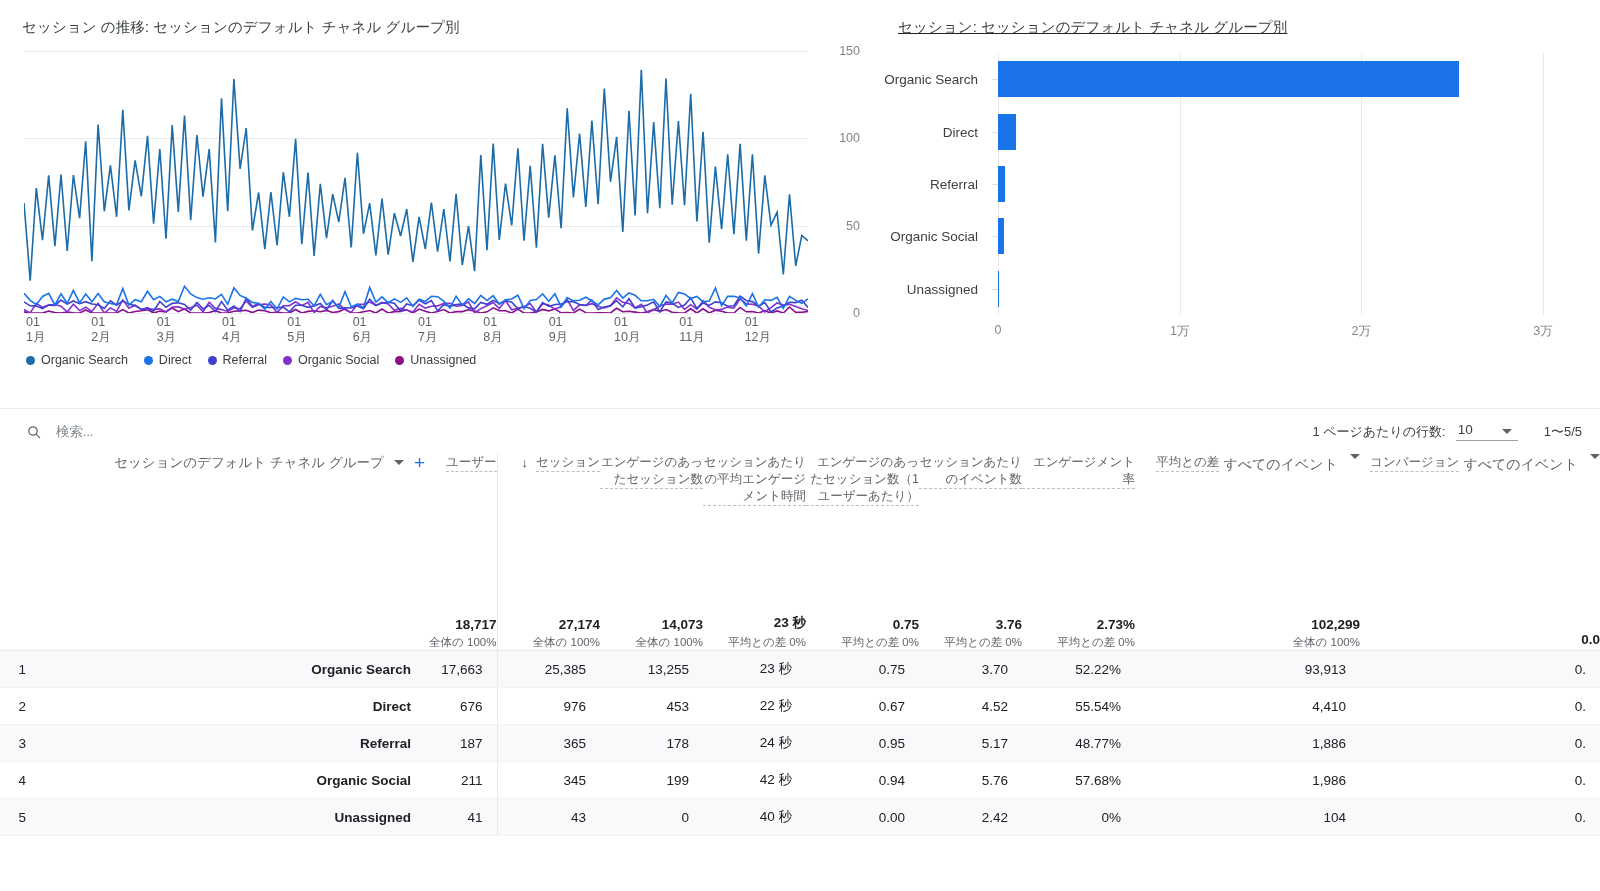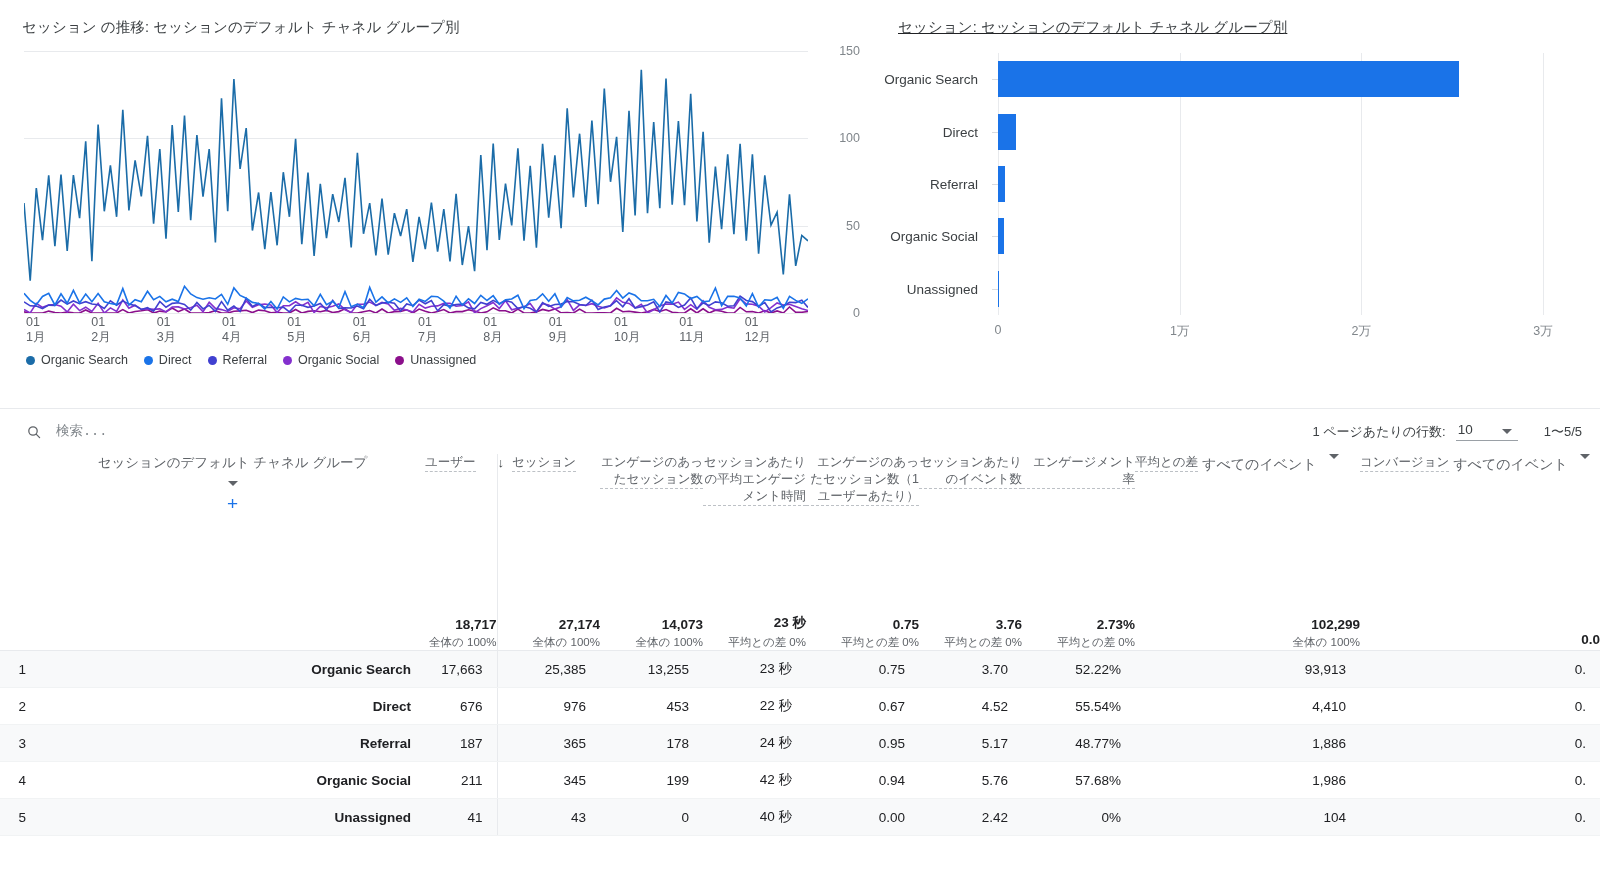--- a/index.html
+++ b/index.html
@@ -69,21 +69,21 @@
   
   .table-section { position: absolute; top: 408px; left: 0; width: 1600px; }
   .toolbar {
     position: relative; height: 46px; border-top: 1px solid #e8eaed;
     display: flex; align-items: center;
   }
   .search-box { display: flex; align-items: center; gap: 12px; padding-left: 26px; }
   .search-icon { width: 16px; height: 16px; display: block; }
   .search-input {
     border: none; outline: none; background: transparent;
-    font-family: Liberation Mono, monospace; font-size: 13.5px; color: #3c4043; width: 260px;
+    font-family: Liberation Serif, serif; font-size: 13.5px; color: #3c4043; width: 260px;
   }
   .search-input::placeholder { color: #80868b; }
   .pager { position: absolute; right: 18px; display: flex; align-items: center; gap: 26px;
            font-size: 13px; color: #3c4043; }
   .rows-select { display: flex; align-items: center; gap: 10px; }
   .rows-value {
     border-bottom: 1px solid #9aa0a6; padding: 0 36px 3px 2px;
     position: relative; min-width: 62px; font-size: 13.5px;
   }
   .caret {
@@ -95,30 +95,30 @@
 
   table.gatable { width: 1600px; border-collapse: collapse; table-layout: fixed; }
   table.gatable th, table.gatable td { padding: 0; }
 
   .th-cell {
     vertical-align: top; text-align: right; font-weight: 400;
     font-size: 12.5px; color: #5f6368; padding: 14px 14px 6px 8px;
     height: 160px; line-height: 17px;
   }
   .th-dim { text-align: right; padding-right: 16px; }
-  .dim-head { display: flex; align-items: center; justify-content: flex-end; gap: 10px; flex-direction: column; }
+  .dim-head { display: flex; align-items: center; justify-content: flex-end; gap: 10px; }
   .dim-head .label { font-size: 13.5px; color: #5f6368; }
   .plus { color: #1a73e8; font-size: 19px; line-height: 16px; }
   .metric-head {
     display: inline-block; border-bottom: 1px dashed #bdc1c6; text-align: right;
     max-width: 100%;
   }
   .sort-arrow { color: #3c4043; font-size: 13px; margin-right: 4px; }
   .sub-head { display: block; font-size: 14px; color: #5f6368; margin-top: 2px; }
-  .head-inline { display: flex; align-items: flex-start; gap: 4px; }
+  .head-inline { display: flex; align-items: flex-start; justify-content: flex-end; gap: 4px; }
 
   .totals td {
     text-align: right; padding: 4px 14px 14px 8px; border-bottom: 1px solid #e8eaed;
     vertical-align: bottom;
   }
   .tot-main { font-size: 13.5px; font-weight: 700; color: #202124; display: block; }
   .tot-sub  { font-size: 11.5px; color: #5f6368; display: block; margin-top: 3px; }
 
   tr.drow td {
     height: 37px; font-size: 13.5px; color: #202124;

